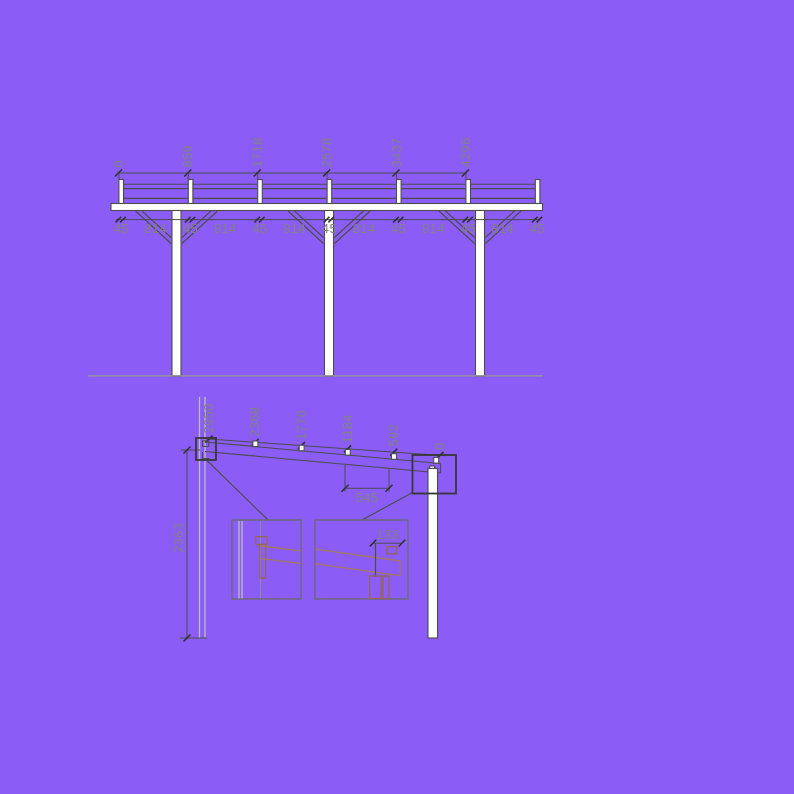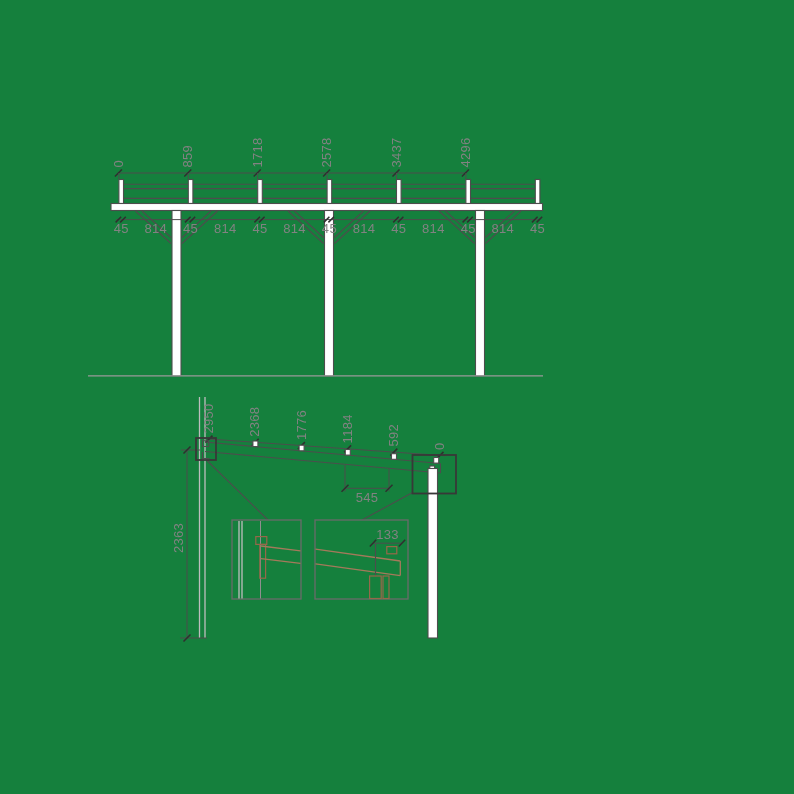--- a/index.html
+++ b/index.html
@@ -1,16 +1,16 @@
 <!DOCTYPE html>
 <html><head>
 <meta charset="utf-8">
 <style>
   html,body{margin:0;padding:0;background:#ffffff;}
-  .canvas{position:relative;width:794px;height:794px;background:#15803d;overflow:hidden;}
+  .canvas{position:relative;width:794px;height:794px;background:#8b5cf6;overflow:hidden;}
   svg{position:absolute;left:0;top:0;}
   text{font-family:"Liberation Sans", sans-serif;font-size:13px;fill:#828282;letter-spacing:0.3px;}
   .ln{stroke:#4d4d4d;stroke-width:1.1;fill:none;}
   .dim{stroke:#4d4d4d;stroke-width:1;fill:none;}
   .tick{stroke:#2f2f2f;stroke-width:1.5;fill:none;}
   .wh{fill:#ffffff;stroke:#4d4d4d;stroke-width:1.1;}
   .gray{stroke:#bdbdbd;stroke-width:1.3;fill:none;}
   .gray2{stroke:#8f8f8f;stroke-width:1;fill:none;}
   .ground{stroke:#9a9a9a;stroke-width:1.2;fill:none;}
   .callout{fill:none;stroke:#383838;stroke-width:1.8;}

